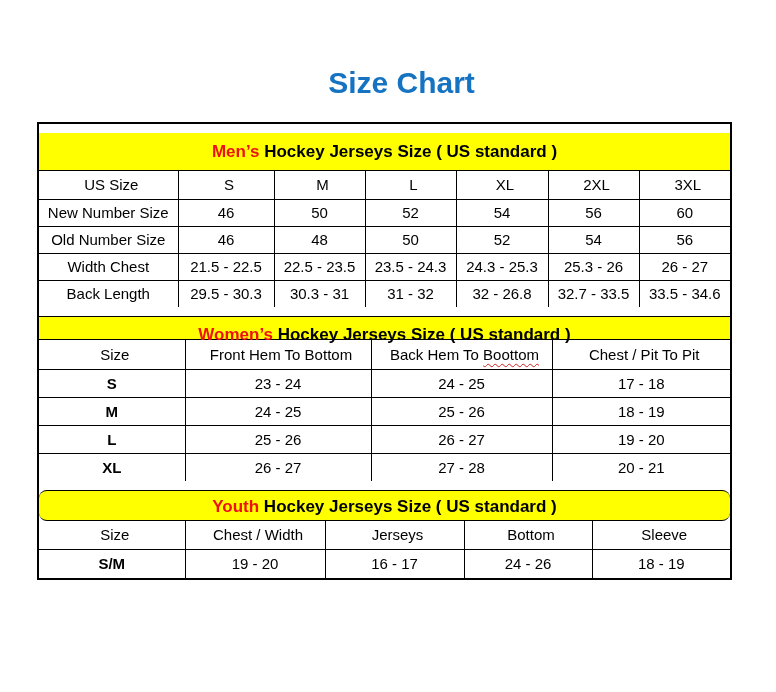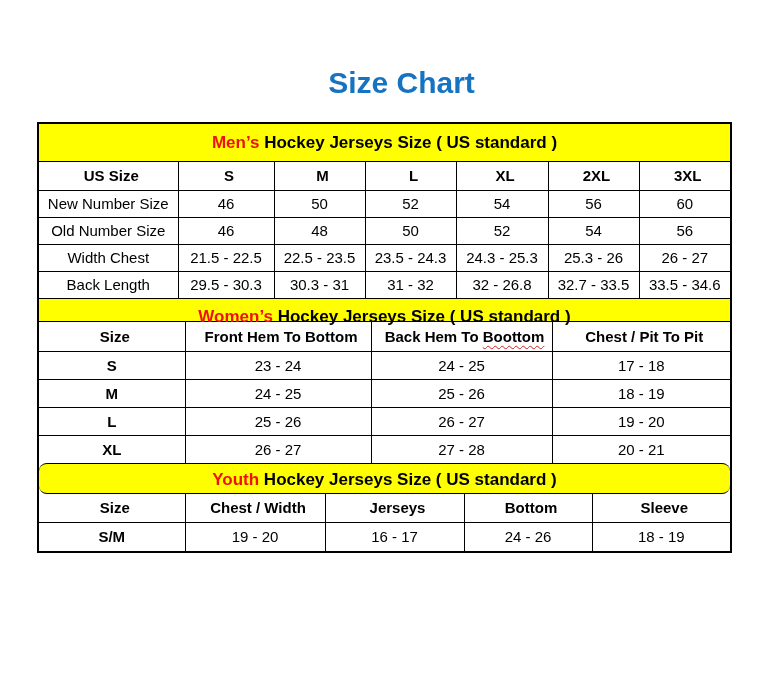--- a/index.html
+++ b/index.html
@@ -37,20 +37,21 @@
     border: 2px solid #000;
     background: #fff;
   }
 
   .band {
     background: var(--band-yellow);
     text-align: center;
     font-weight: 700;
     font-size: 17px;
     border-bottom: 1.5px solid #000;
+    margin-top: 9px;
   }
   .band + table { border-top: 0; }
   .band:not(:first-child) { border-top: 1.5px solid #000; }
   .band-m { height: 38px; line-height: 38px; }
   .band-w { height: 24px; line-height: 36px; }
   .band-y { height: 31px; line-height: 31px; border-radius: 8px; }
   .band .accent { color: var(--accent-red); }
 
   table.grid {
     width: 100%;
@@ -59,21 +60,21 @@
   }
   table.grid th, table.grid td {
     border: 1.5px solid #000;
     text-align: center;
     vertical-align: middle;
     font-size: 15px;
     padding: 0 2px;
     overflow: hidden;
     white-space: nowrap;
   }
-  table.grid th { font-weight: 700; padding-left: 8px; }
+  table.grid th { font-weight: 400; padding-left: 8px; }
   table.grid td { font-weight: 400; }
   table.grid td.bold-label { font-weight: 700; }
   
   table.grid tr > *:first-child { border-left: 0; }
   table.grid tr > *:last-child  { border-right: 0; }
   table.grid tr:first-child > * { border-top: 0; }
   table.grid tr:last-child > *  { border-bottom: 0; }
 
   .mens th   { height: 28px; }
   .mens td   { height: 27px; }

